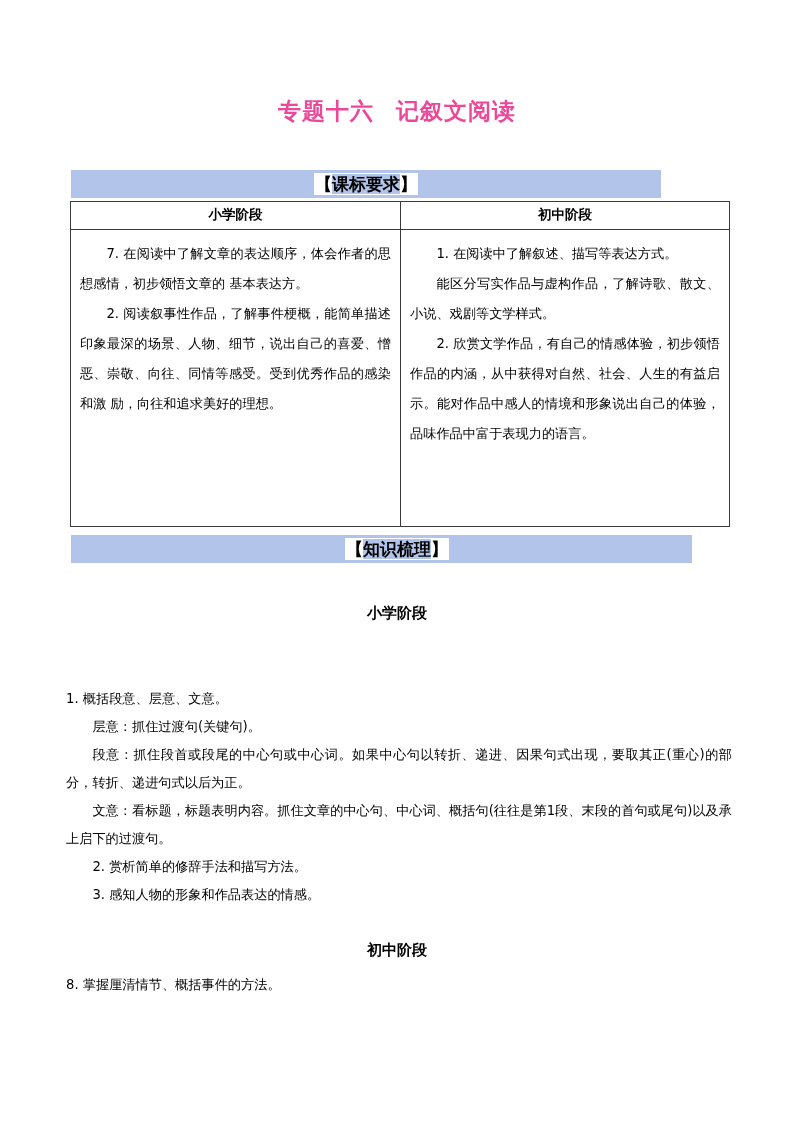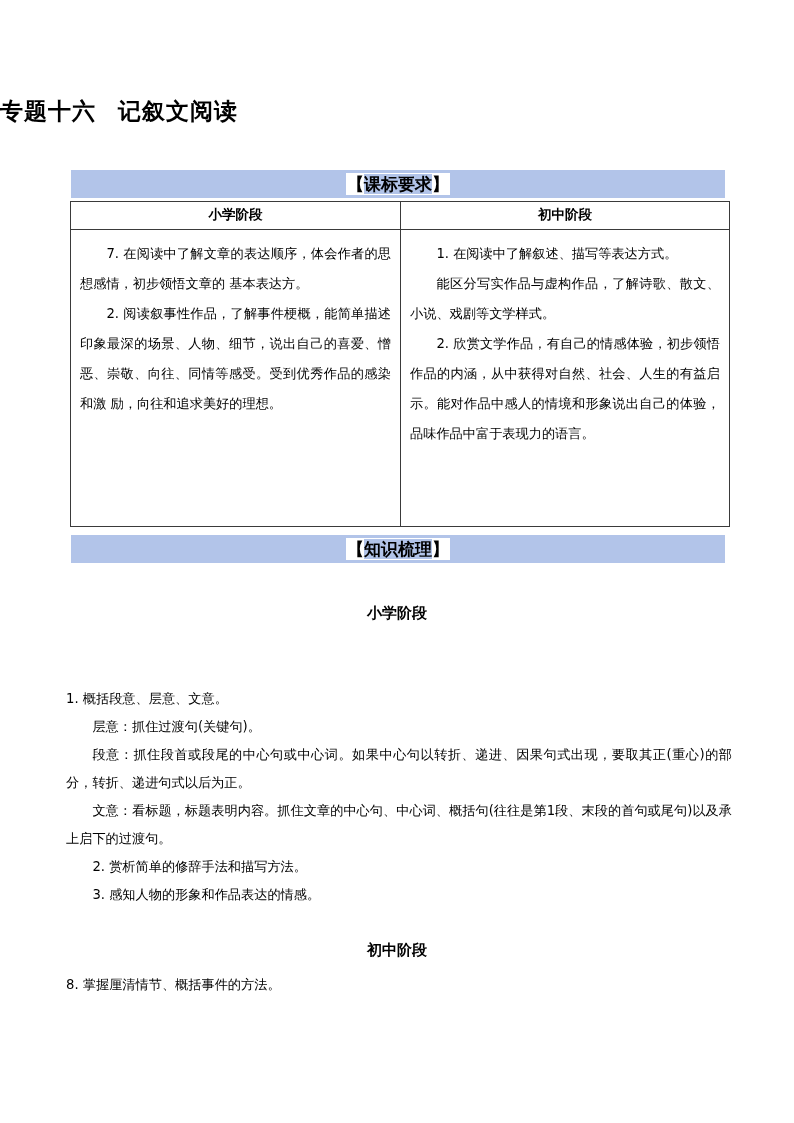--- a/index.html
+++ b/index.html
@@ -22,34 +22,34 @@
     width: 794px;
     height: 1123px;
   }
 
   
   .doc-title {
     position: absolute;
     left: 0;
     top: 96px;
     width: 794px;
-    text-align: left;
+    text-align: center;
     font-size: 23px;
     font-weight: bold;
     letter-spacing: 1px;
-    color: #000000;
+    color: #ec4899;
     font-family: "DejaVu Sans", "Liberation Sans", sans-serif;
   }
   .doc-title .gap { display: inline-block; width: 22px; }
 
   
   .banner {
     position: absolute;
     left: 71px;
-    width: 654px;
+    width: 590px;
     height: 28px;
     background: #b2c4e9;
     display: flex;
     align-items: center;
     justify-content: center;
   }
   .banner-label {
     background: #ffffff;
     font-size: 17px;
     font-weight: bold;
@@ -59,21 +59,21 @@
     color: #000;
     white-space: nowrap;
   }
   
   .banner-label .inner {
     background: #b2c4e9;
     padding: 0 0px;
   }
 
   #banner-kebiao { top: 170px; }
-  #banner-zhishi { top: 535px; }
+  #banner-zhishi { top: 535px; padding-left: 31px; }
 
   
   .req-table {
     position: absolute;
     left: 70px;
     top: 201px;
     width: 657px;
     border-collapse: collapse;
     table-layout: fixed;
   }

